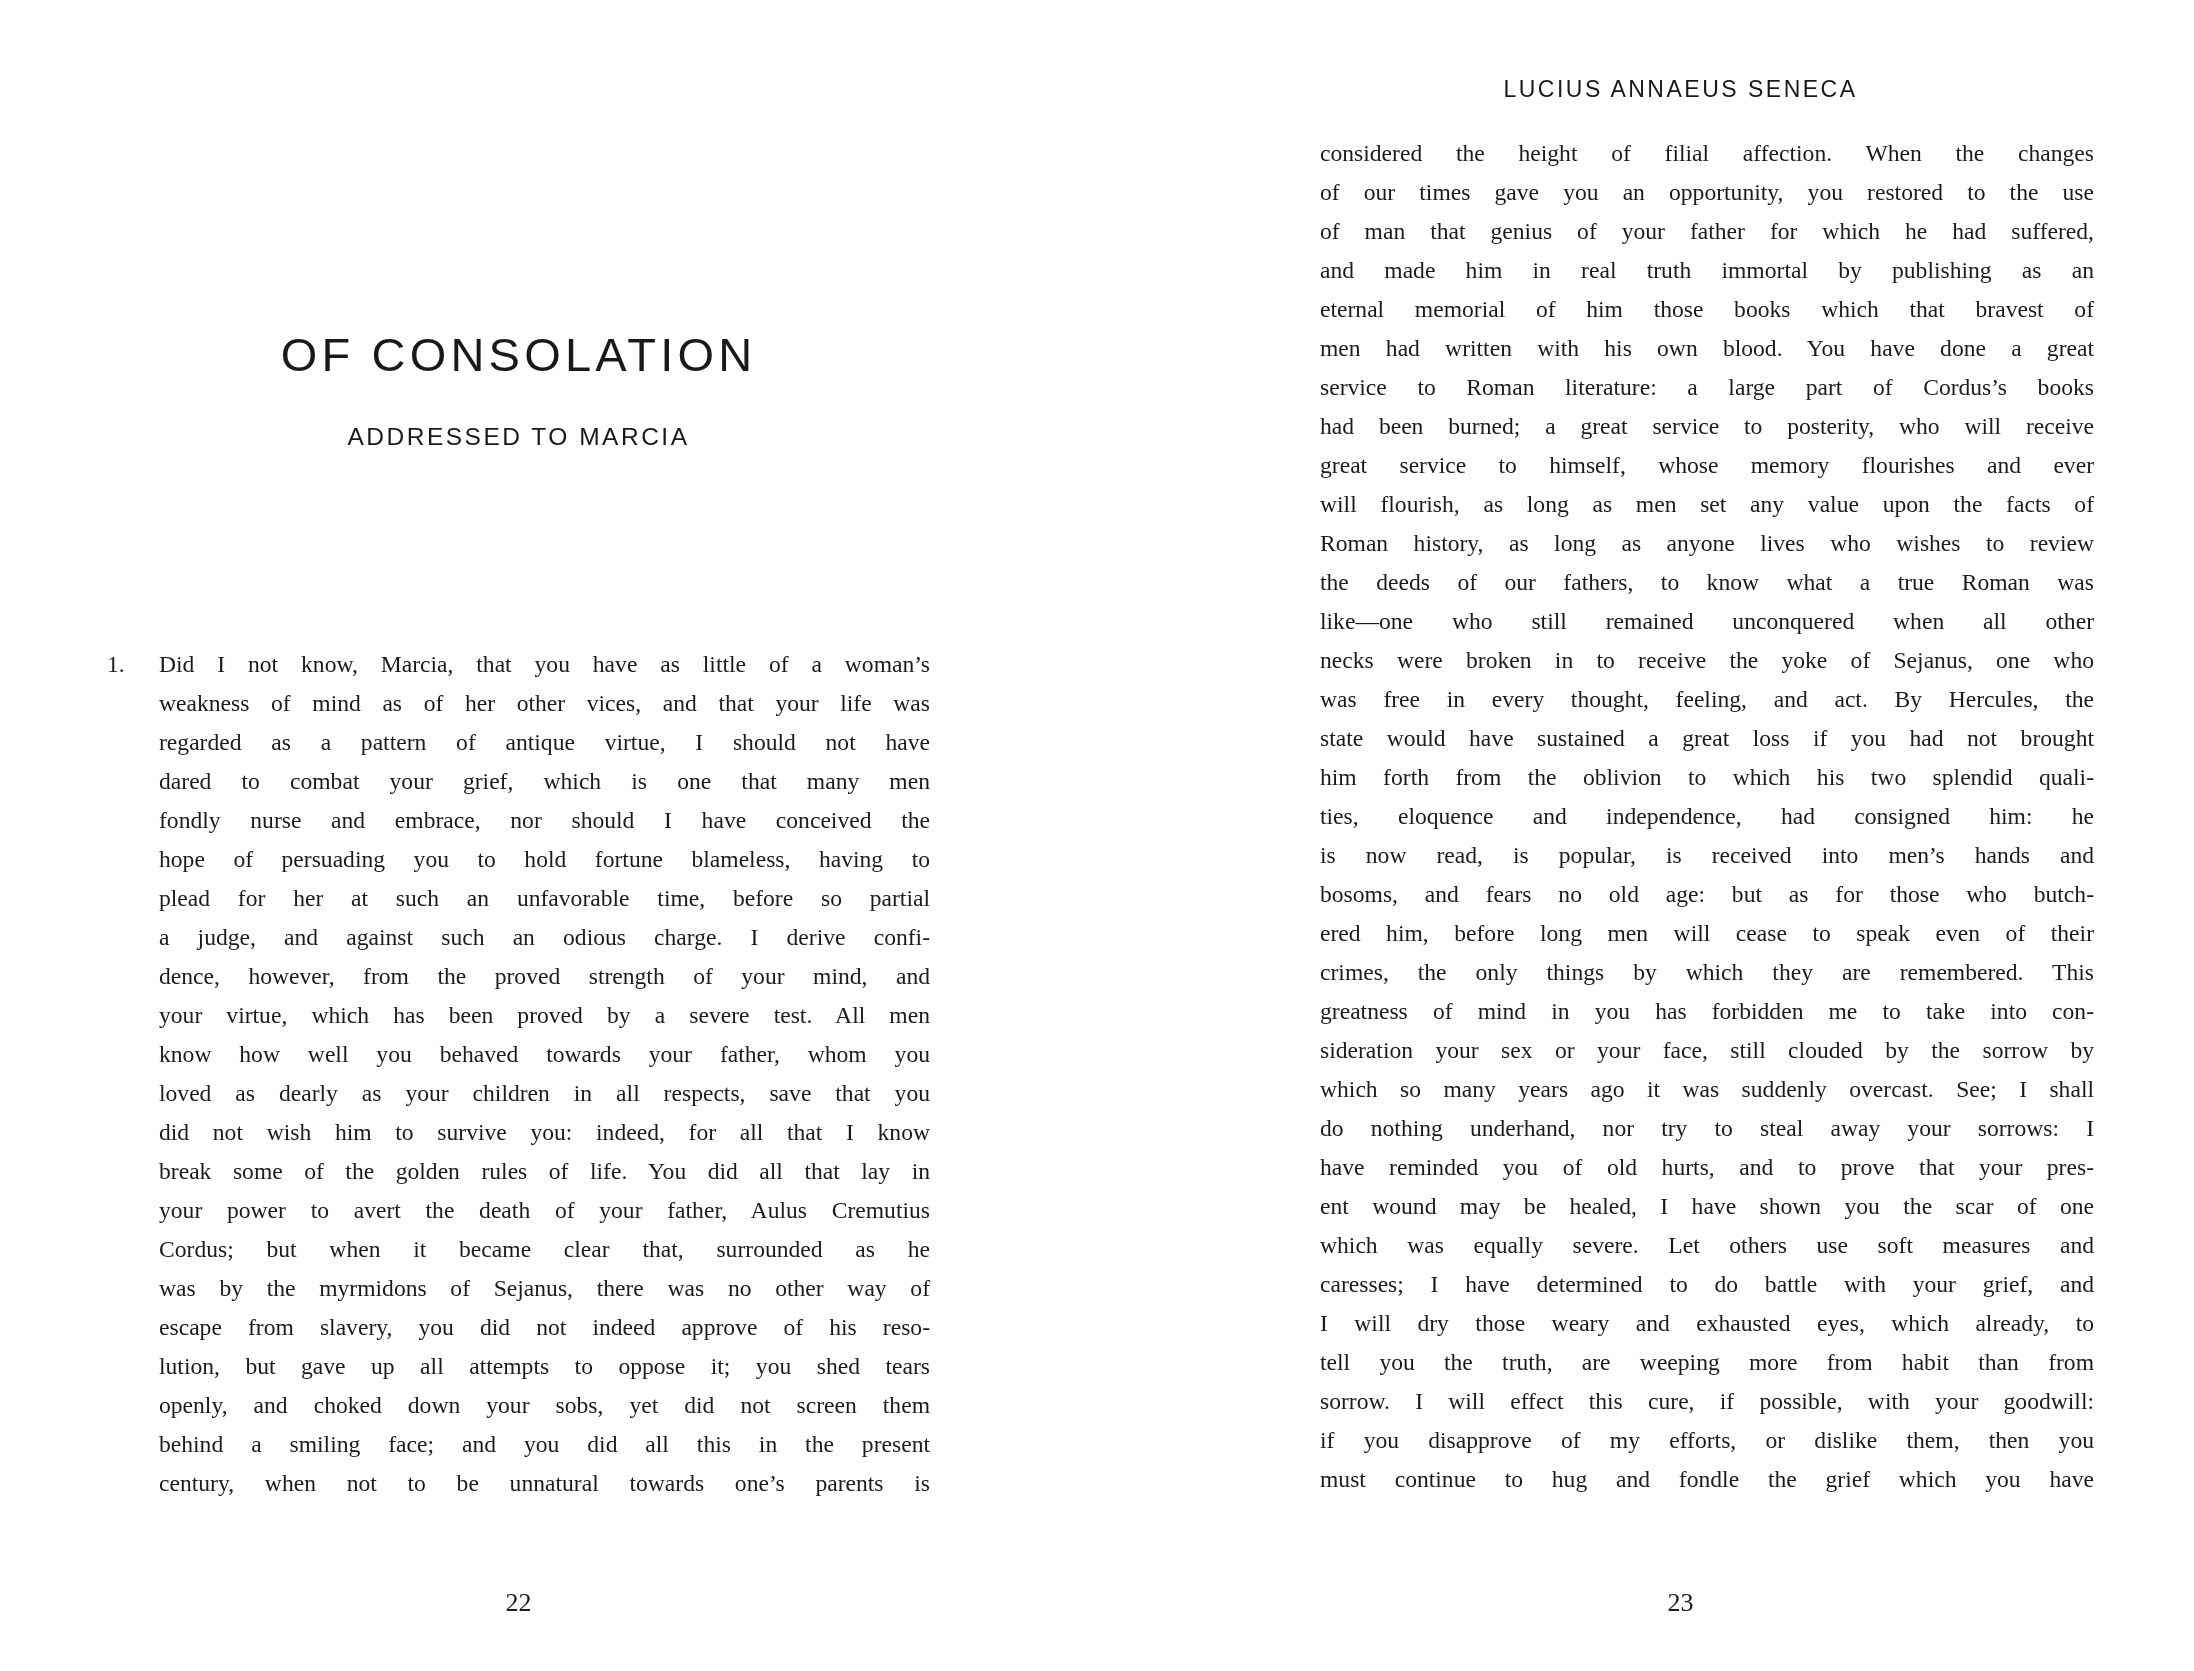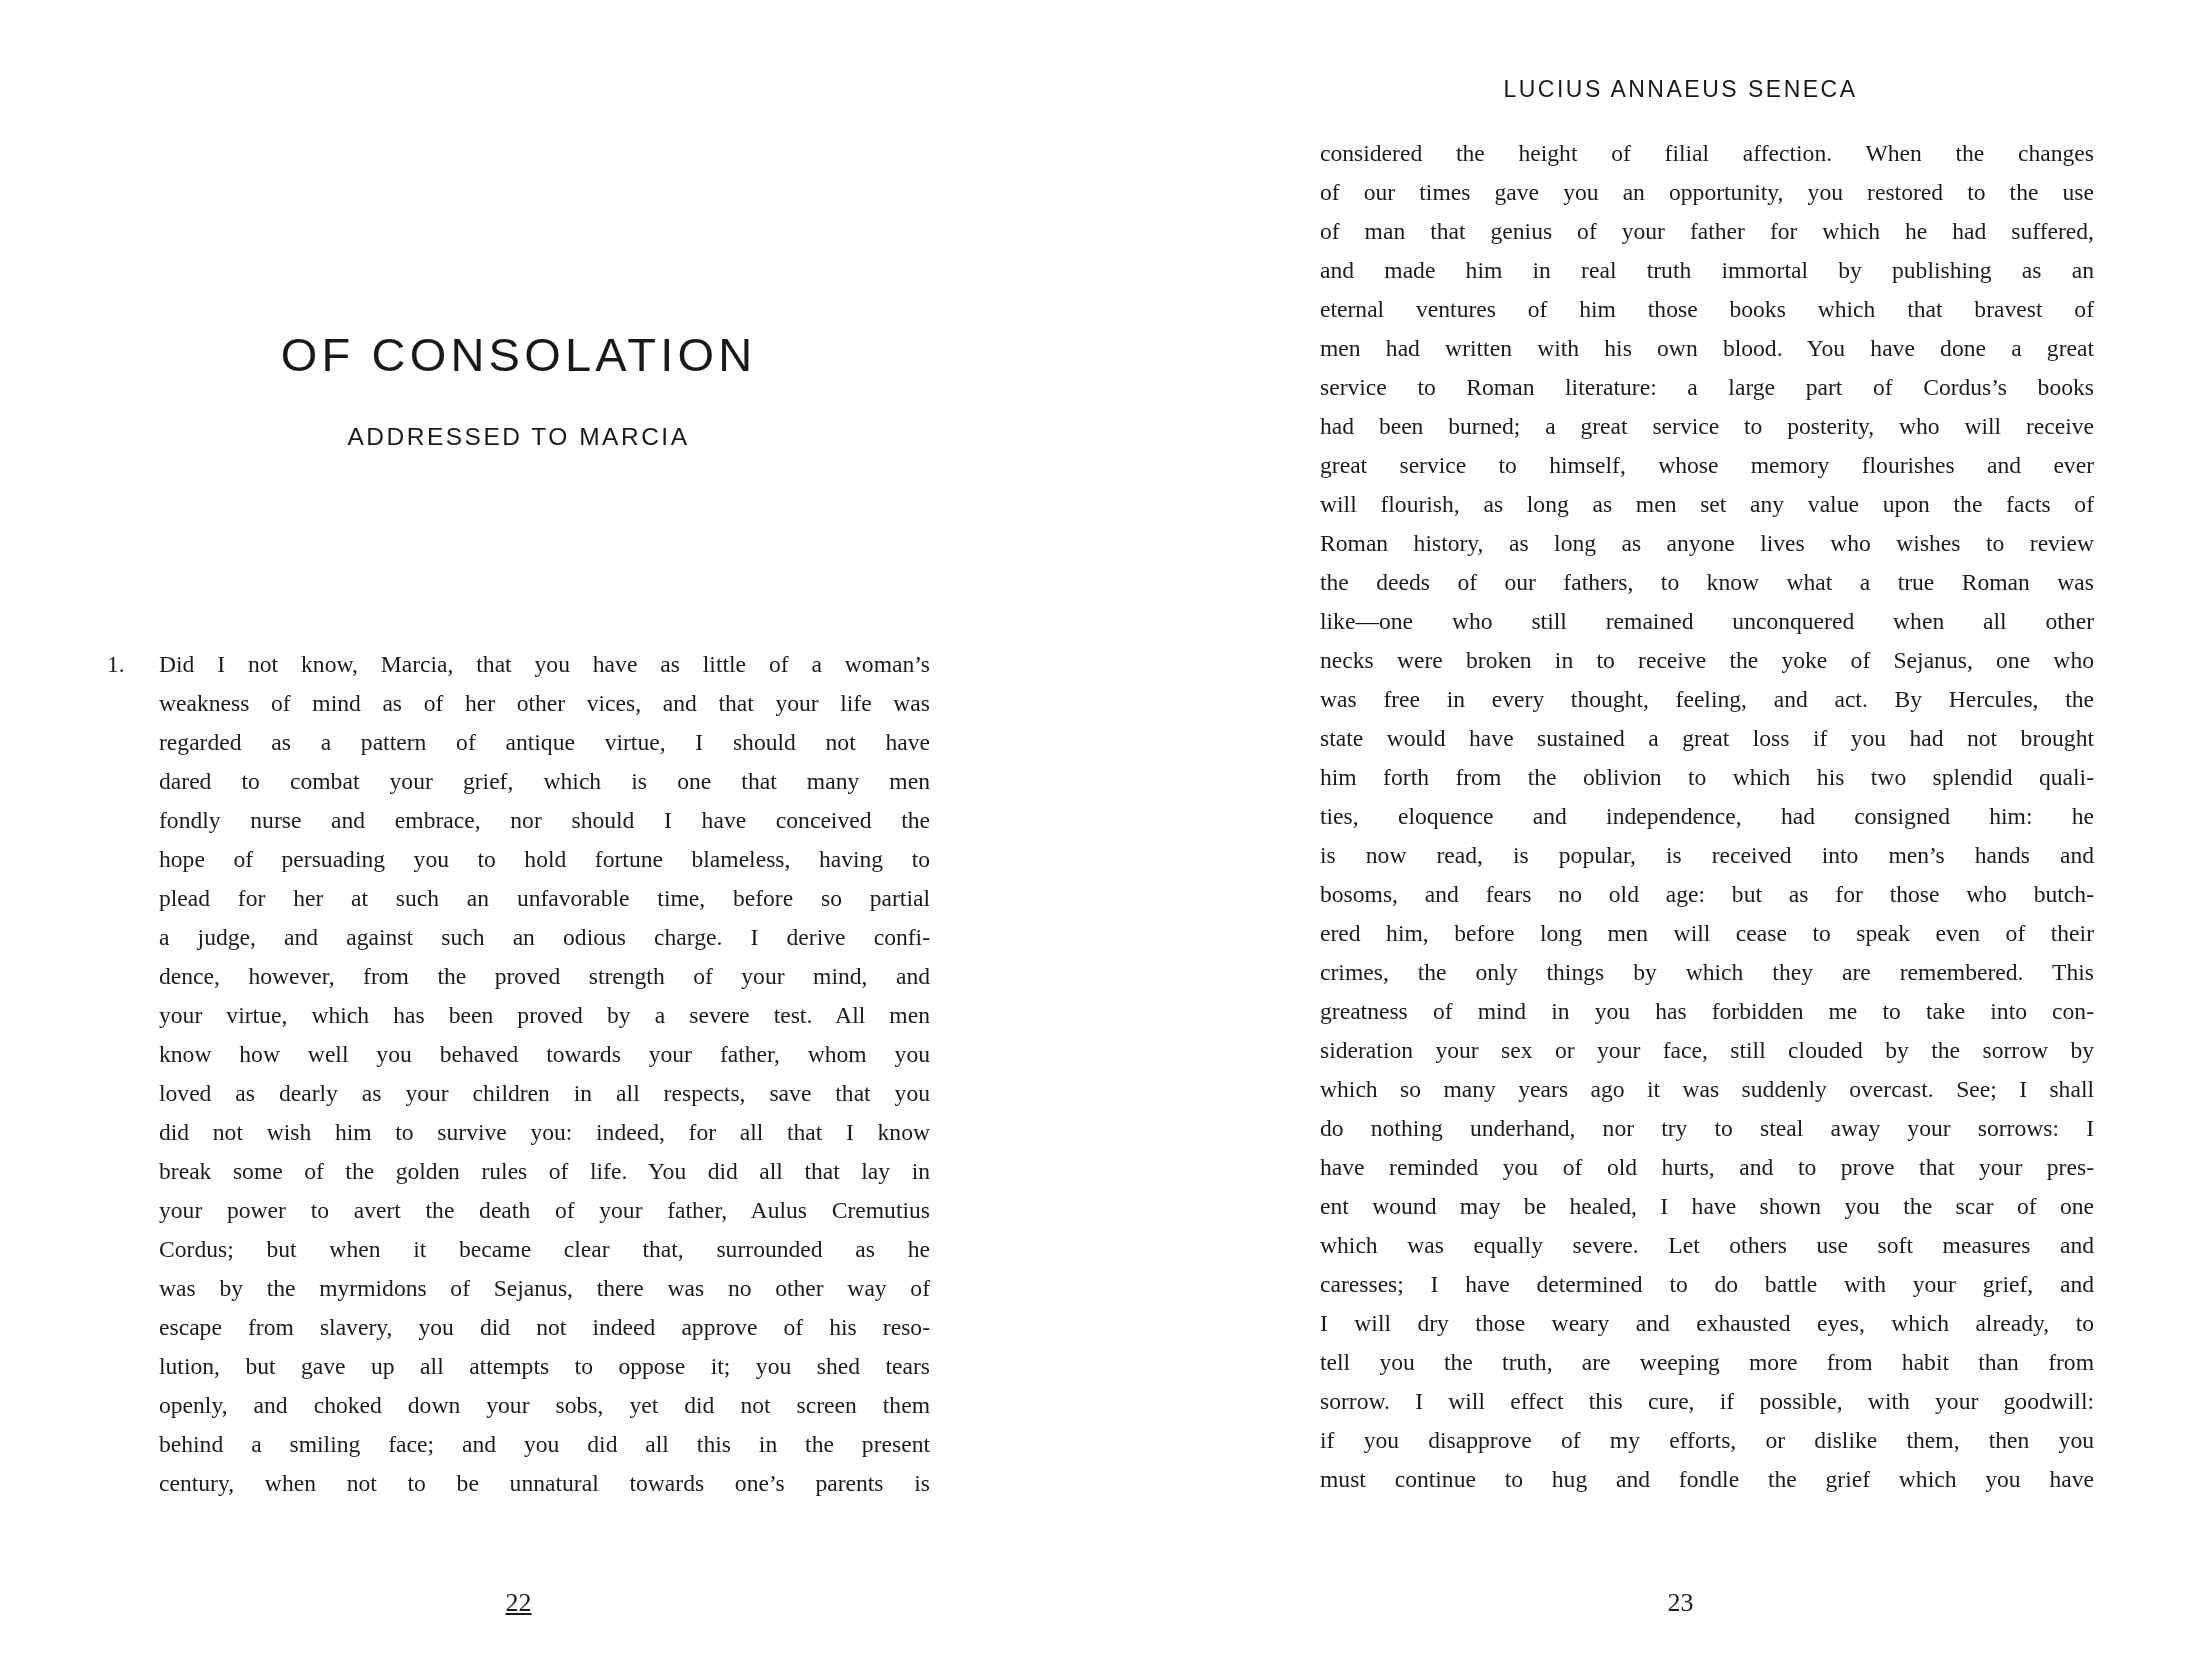--- a/index.html
+++ b/index.html
@@ -82,21 +82,21 @@
     white-space: nowrap;
   }
   .page-number {
     position: absolute;
     top: 1590px;
     font-size: 26px;
     line-height: 1;
     text-align: center;
     color: #1b1b1b;
   }
-  #left-page-num { left: 107px;  width: 823px; text-decoration: underline; }
+  #left-page-num { left: 107px;  width: 823px; }
   #right-page-num { left: 1268px; width: 825px; }
 </style>
 </head>
 <body>
 
 <div id="spread">
 
   <div id="left-title" class="sans">OF CONSOLATION</div>
 
   <div id="left-subtitle" class="sans">ADDRESSED TO MARCIA</div>
@@ -130,21 +130,21 @@
 
   <div id="left-page-num" class="page-number">22</div>
 
   <div id="right-header" class="sans">LUCIUS ANNAEUS SENECA</div>
 
   <div id="right-body" class="body-block">
       <div class="line">considered the height of filial affection. When the changes</div>
       <div class="line">of our times gave you an opportunity, you restored to the use</div>
       <div class="line">of man that genius of your father for which he had suffered,</div>
       <div class="line">and made him in real truth immortal by publishing as an</div>
-      <div class="line">eternal ventures of him those books which that bravest of</div>
+      <div class="line">eternal memorial of him those books which that bravest of</div>
       <div class="line">men had written with his own blood. You have done a great</div>
       <div class="line">service to Roman literature: a large part of Cordus’s books</div>
       <div class="line">had been burned; a great service to posterity, who will receive</div>
       <div class="line">great service to himself, whose memory flourishes and ever</div>
       <div class="line">will flourish, as long as men set any value upon the facts of</div>
       <div class="line">Roman history, as long as anyone lives who wishes to review</div>
       <div class="line">the deeds of our fathers, to know what a true Roman was</div>
       <div class="line">like—one who still remained unconquered when all other</div>
       <div class="line">necks were broken in to receive the yoke of Sejanus, one who</div>
       <div class="line">was free in every thought, feeling, and act. By Hercules, the</div>

